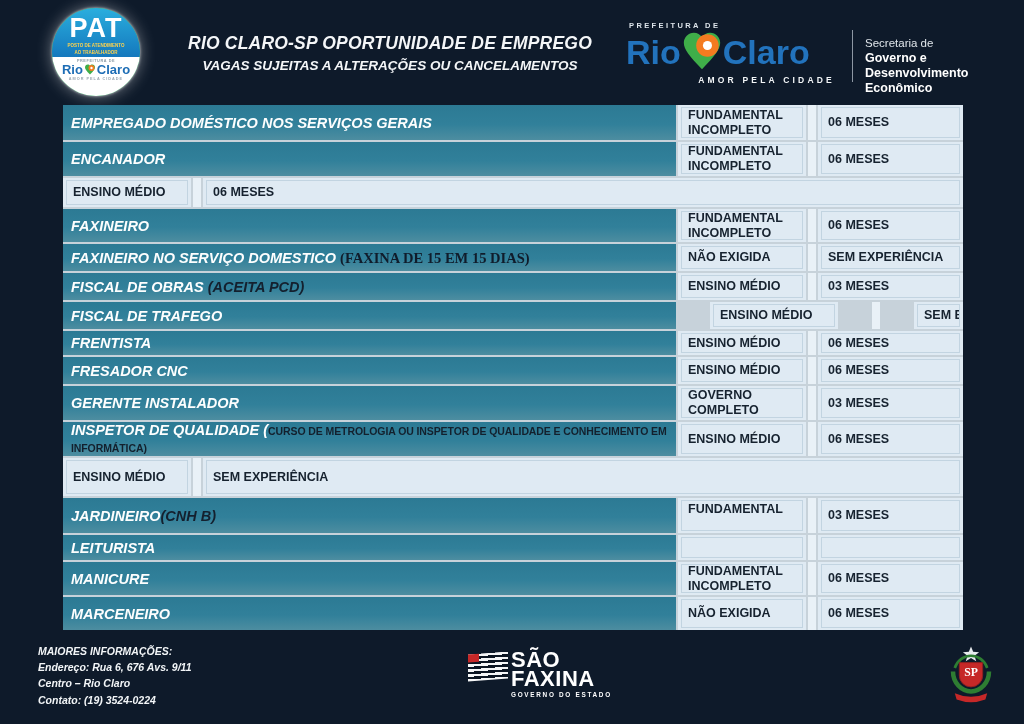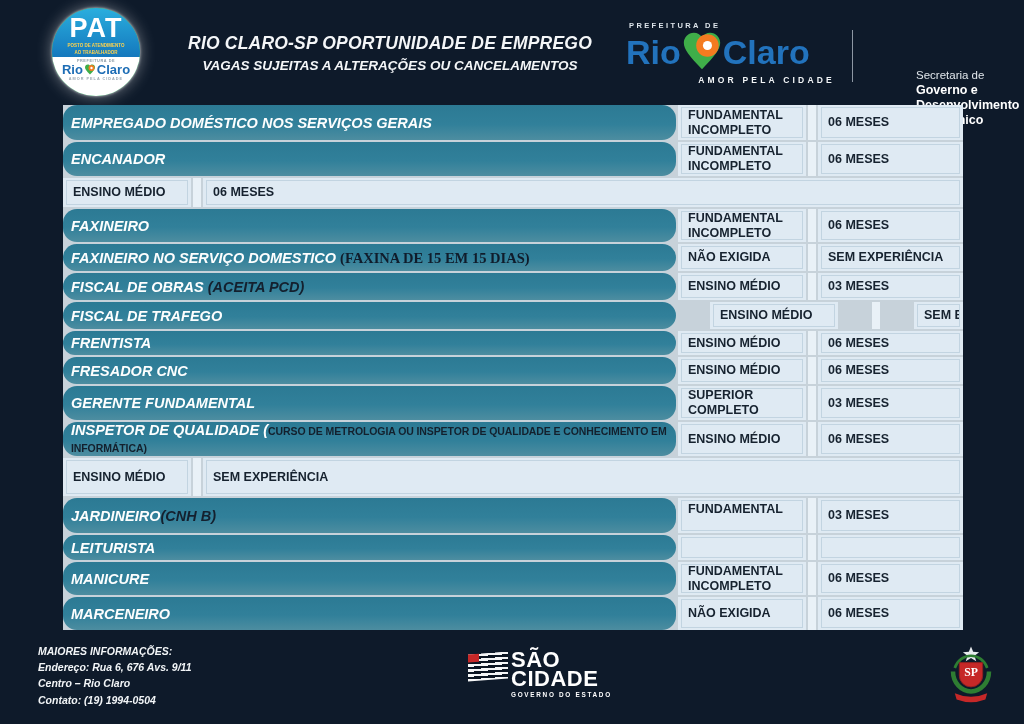--- a/index.html
+++ b/index.html
@@ -36,36 +36,36 @@
   .header-title .main{ font-size:17.5px; letter-spacing:.2px; }
   .header-title .sub{ font-size:13.5px; margin-top:4px; }
 
   .pref-logo{ position:absolute; left:626px; top:21px; width:215px; }
   .pref-top{ color:#dde4ea; font-size:7.5px; letter-spacing:2.4px; font-weight:bold; margin-left:3px; }
   .pref-name{ display:flex; align-items:center; font-weight:bold; font-size:34px; color:#2273bd; line-height:1; margin-top:1px; }
   .pref-name svg{ margin:0 -2px 2px -2px; }
   .pref-tag{ color:#f2f5f7; font-size:8.5px; letter-spacing:3.2px; font-weight:bold; margin-top:2px; text-align:right; padding-right:6px; }
 
   .header-divider{ position:absolute; left:852px; top:30px; width:1px; height:52px; background:#8d97a3; }
-  .secretaria{ position:absolute; left:916px; top:37px; color:#fff; line-height:1.2;margin-top:32px; }
+  .secretaria{ position:absolute; left:865px; top:37px; color:#fff; line-height:1.2; }
   .sec-1{ font-size:11.5px; color:#dfe5ea; }
   .sec-2,.sec-3{ font-size:12.5px; font-weight:bold; }
 
   
   .jobs-table{
     position:absolute; left:63px; top:105px; width:900px;
     background:#c7d2da;
   }
   .trow{ display:flex; margin-bottom:2px; }
   .trow:last-child{ margin-bottom:0; }
   .job-cell{
     width:613px; margin-right:2px;
     background:linear-gradient(180deg,#2c7a94 0%,#31809a 55%,#4d8da0 100%);
     color:#fdfefe; font-weight:bold; font-style:italic; font-size:14.5px;
-    display:flex; align-items:center; padding:1px 6px 1px 8px;border-radius:14px;
+    display:flex; align-items:center; padding:1px 6px 1px 8px;
   }
   .job-cell .jobline{ line-height:16px; }
   .note-serif{ font-family:"Liberation Serif", serif; font-style:normal; color:#101c2b; font-size:14.5px; }
   .note-italic{ color:#14202e; font-style:italic; }
   .note-condensed{ color:#13202d; font-style:normal; font-size:10.5px; letter-spacing:-.1px; }
   .cell{ background:#dfeaf3; position:relative; }
   .edu-cell{ width:128px; margin-right:2px; }
   .spacer-cell{ width:8px; margin-right:2px; background:#e9f1f7; }
   .exp-cell{ flex:1; }
   .cell-inner{
@@ -296,26 +296,26 @@
     </div>
     <div class="spacer-cell"></div>
     <div class="cell exp-cell">
       <div class="cell-inner">06 MESES</div>
     </div>
   </div>
 
   <div class="trow" style="height: 34px;">
     <div class="job-cell">
       <span class="jobline">
-        <span>GERENTE FUNDAMENTAL</span><span></span>
-      </span>
-    </div>
-    <div class="cell edu-cell">
-      <div class="cell-inner">
-            <div>SUPERIOR</div>
+        <span>GERENTE INSTALADOR</span><span></span>
+      </span>
+    </div>
+    <div class="cell edu-cell">
+      <div class="cell-inner">
+            <div>GOVERNO</div>
             <div>COMPLETO</div>
           </div>
     </div>
     <div class="spacer-cell"></div>
     <div class="cell exp-cell">
       <div class="cell-inner">03 MESES</div>
     </div>
   </div>
 
   <div class="trow" style="height: 34px;">
@@ -414,30 +414,30 @@
     </div>
   </div>
 </div>
 </div>
 
 <div>
   <div class="footer-info">
     <div>MAIORES INFORMAÇÕES:</div>
     <div>Endereço: Rua 6, 676 Avs. 9/11</div>
     <div>Centro – Rio Claro</div>
-    <div>Contato: (19) 1994-0504</div>
+    <div>Contato: (19) 3524-0224</div>
   </div>
 
   <div class="sp-logo">
     <div class="sp-flag">
       <div class="canton"></div>
     </div>
     <div class="sp-text">
       <div>SÃO</div>
-      <div>CIDADE</div>
+      <div>FAXINA</div>
       <div class="sp-gov">GOVERNO DO ESTADO</div>
     </div>
   </div>
 
   <div class="seal">
     <svg width="54" height="62" viewBox="0 0 60 68">
       <path d="M30,0 L32.4,6 L39,6.4 L33.9,10.3 L35.8,16.6 L30,13 L24.2,16.6 L26.1,10.3 L21,6.4 L27.6,6 Z" fill="#e8ecef"></path>
       <path d="M10,28 a20,22 0 0 0 40,0" fill="none" stroke="#2e7d32" stroke-width="5"></path>
       <path d="M12,24 a19,20 0 0 1 36,0" fill="none" stroke="#2e7d32" stroke-width="3"></path>
       <path d="M17,18 h26 v14 a13,13 0 0 1 -26,0 Z" fill="#c62828" stroke="#8e1f1f" stroke-width="1"></path>

